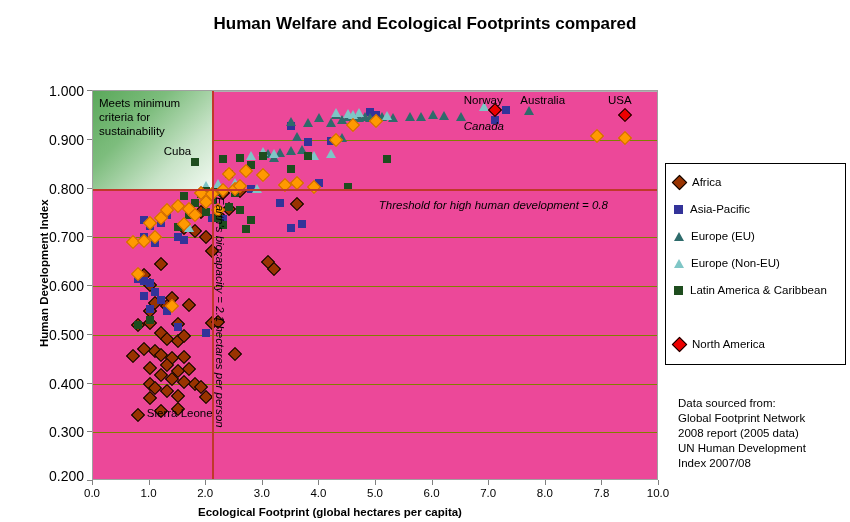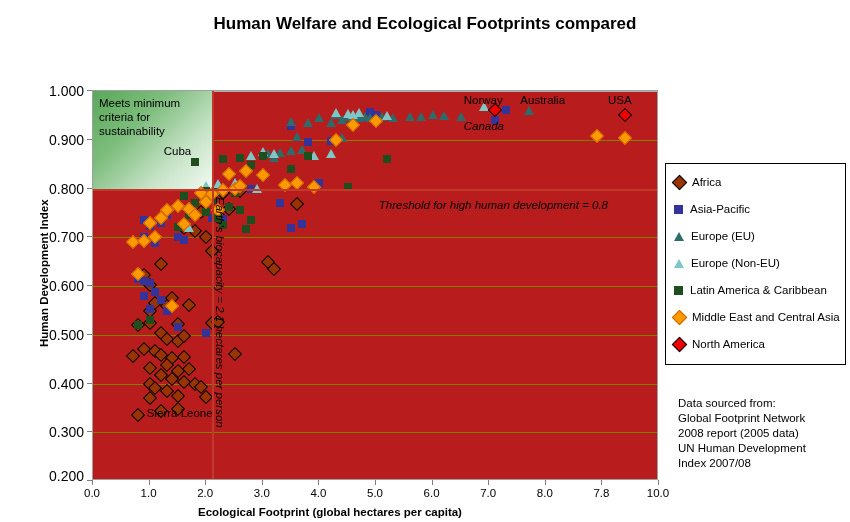--- a/index.html
+++ b/index.html
@@ -18,21 +18,21 @@
     font-size:17px;font-weight:bold;color:#000;
     letter-spacing:0px;
   }
 
   
   #plot-area{
     position:absolute;
     left:92px;top:90px;
     width:566px;height:390px;
     border:1px solid #a0a0a0;
-    background:#b91c1c;
+    background:#ec4899;
     box-sizing:border-box;
   }
   #plot-inner{position:absolute;left:0;top:0;right:0;bottom:0;}
 
   .gridline{
     position:absolute;left:0;width:100%;height:0;
     border-top:1px solid #808000;
   }
   .gridline.top-line{border-top:1px solid #b0b0b0;}
   .threshold-line{
@@ -405,24 +405,20 @@
         <span>Europe (EU)</span>
       </div>
       <div class="legend-row" style="top: 117px;">
         <span class="legend-swatch" style="background: rgb(30, 77, 30);"></span>
         <span>Latin America &amp; Caribbean</span>
       </div>
       <div class="legend-row" style="top: 90px;">
         <span class="legend-swatch tr" style="border-bottom: 9px solid rgb(127, 198, 198);"></span>
         <span>Europe (Non-EU)</span>
       </div>
-      <div class="legend-row" style="top: 144px;">
-        <span class="legend-swatch di" style="background: rgb(255, 153, 0); border: 1px solid rgb(204, 102, 0);"></span>
-        <span>Middle East and Central Asia</span>
-      </div>
       <div class="legend-row" style="top: 171px;">
         <span class="legend-swatch di" style="background: rgb(238, 0, 0); border: 1px solid rgb(0, 0, 0);"></span>
         <span>North America</span>
       </div>
     </div>
 
   <div id="source-note">Data sourced from:
 Global Footprint Network
 2008 report (2005 data)
 UN Human Development

